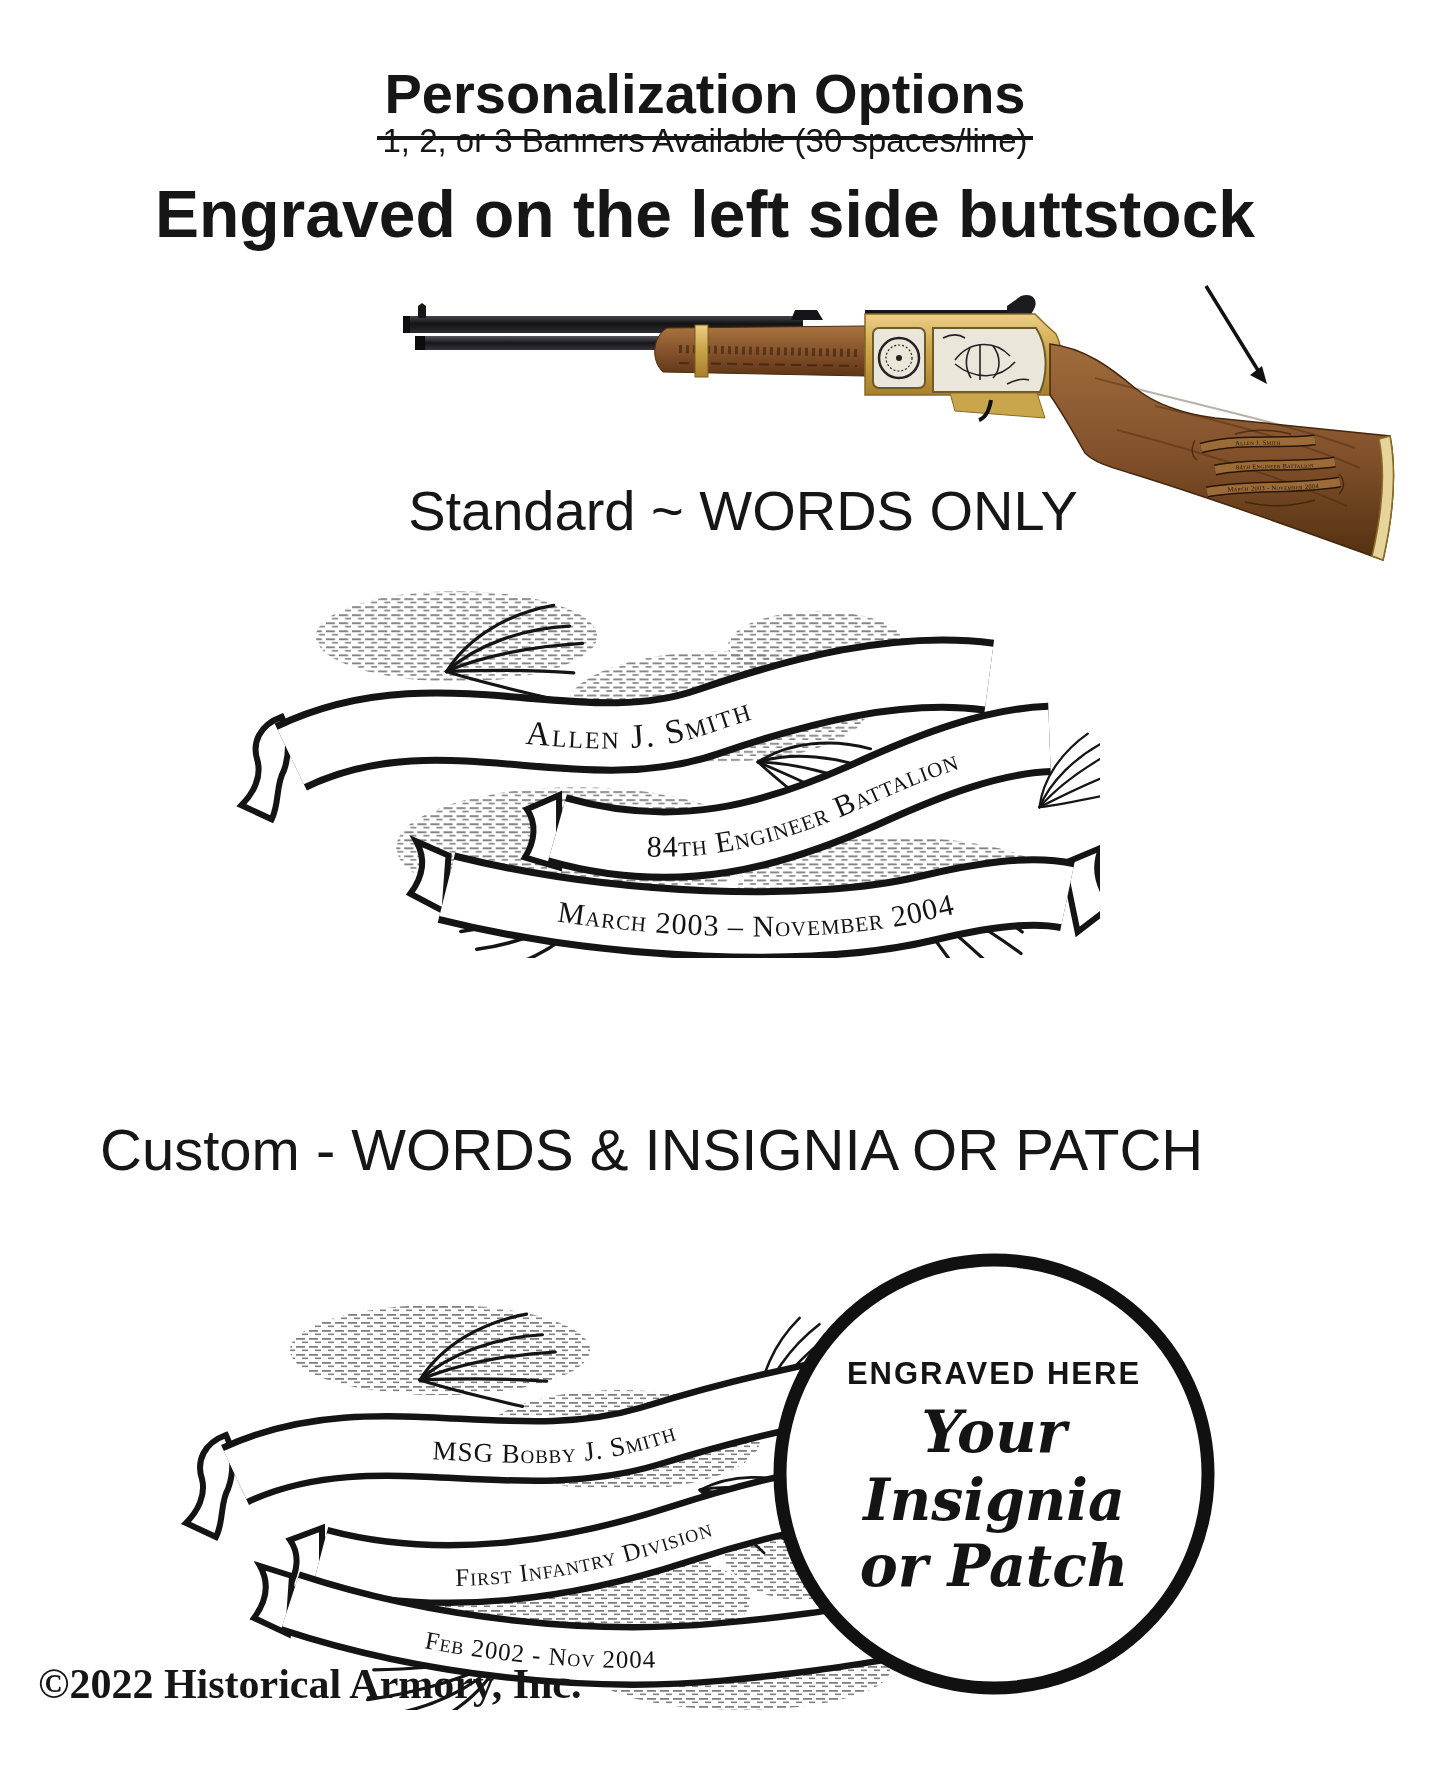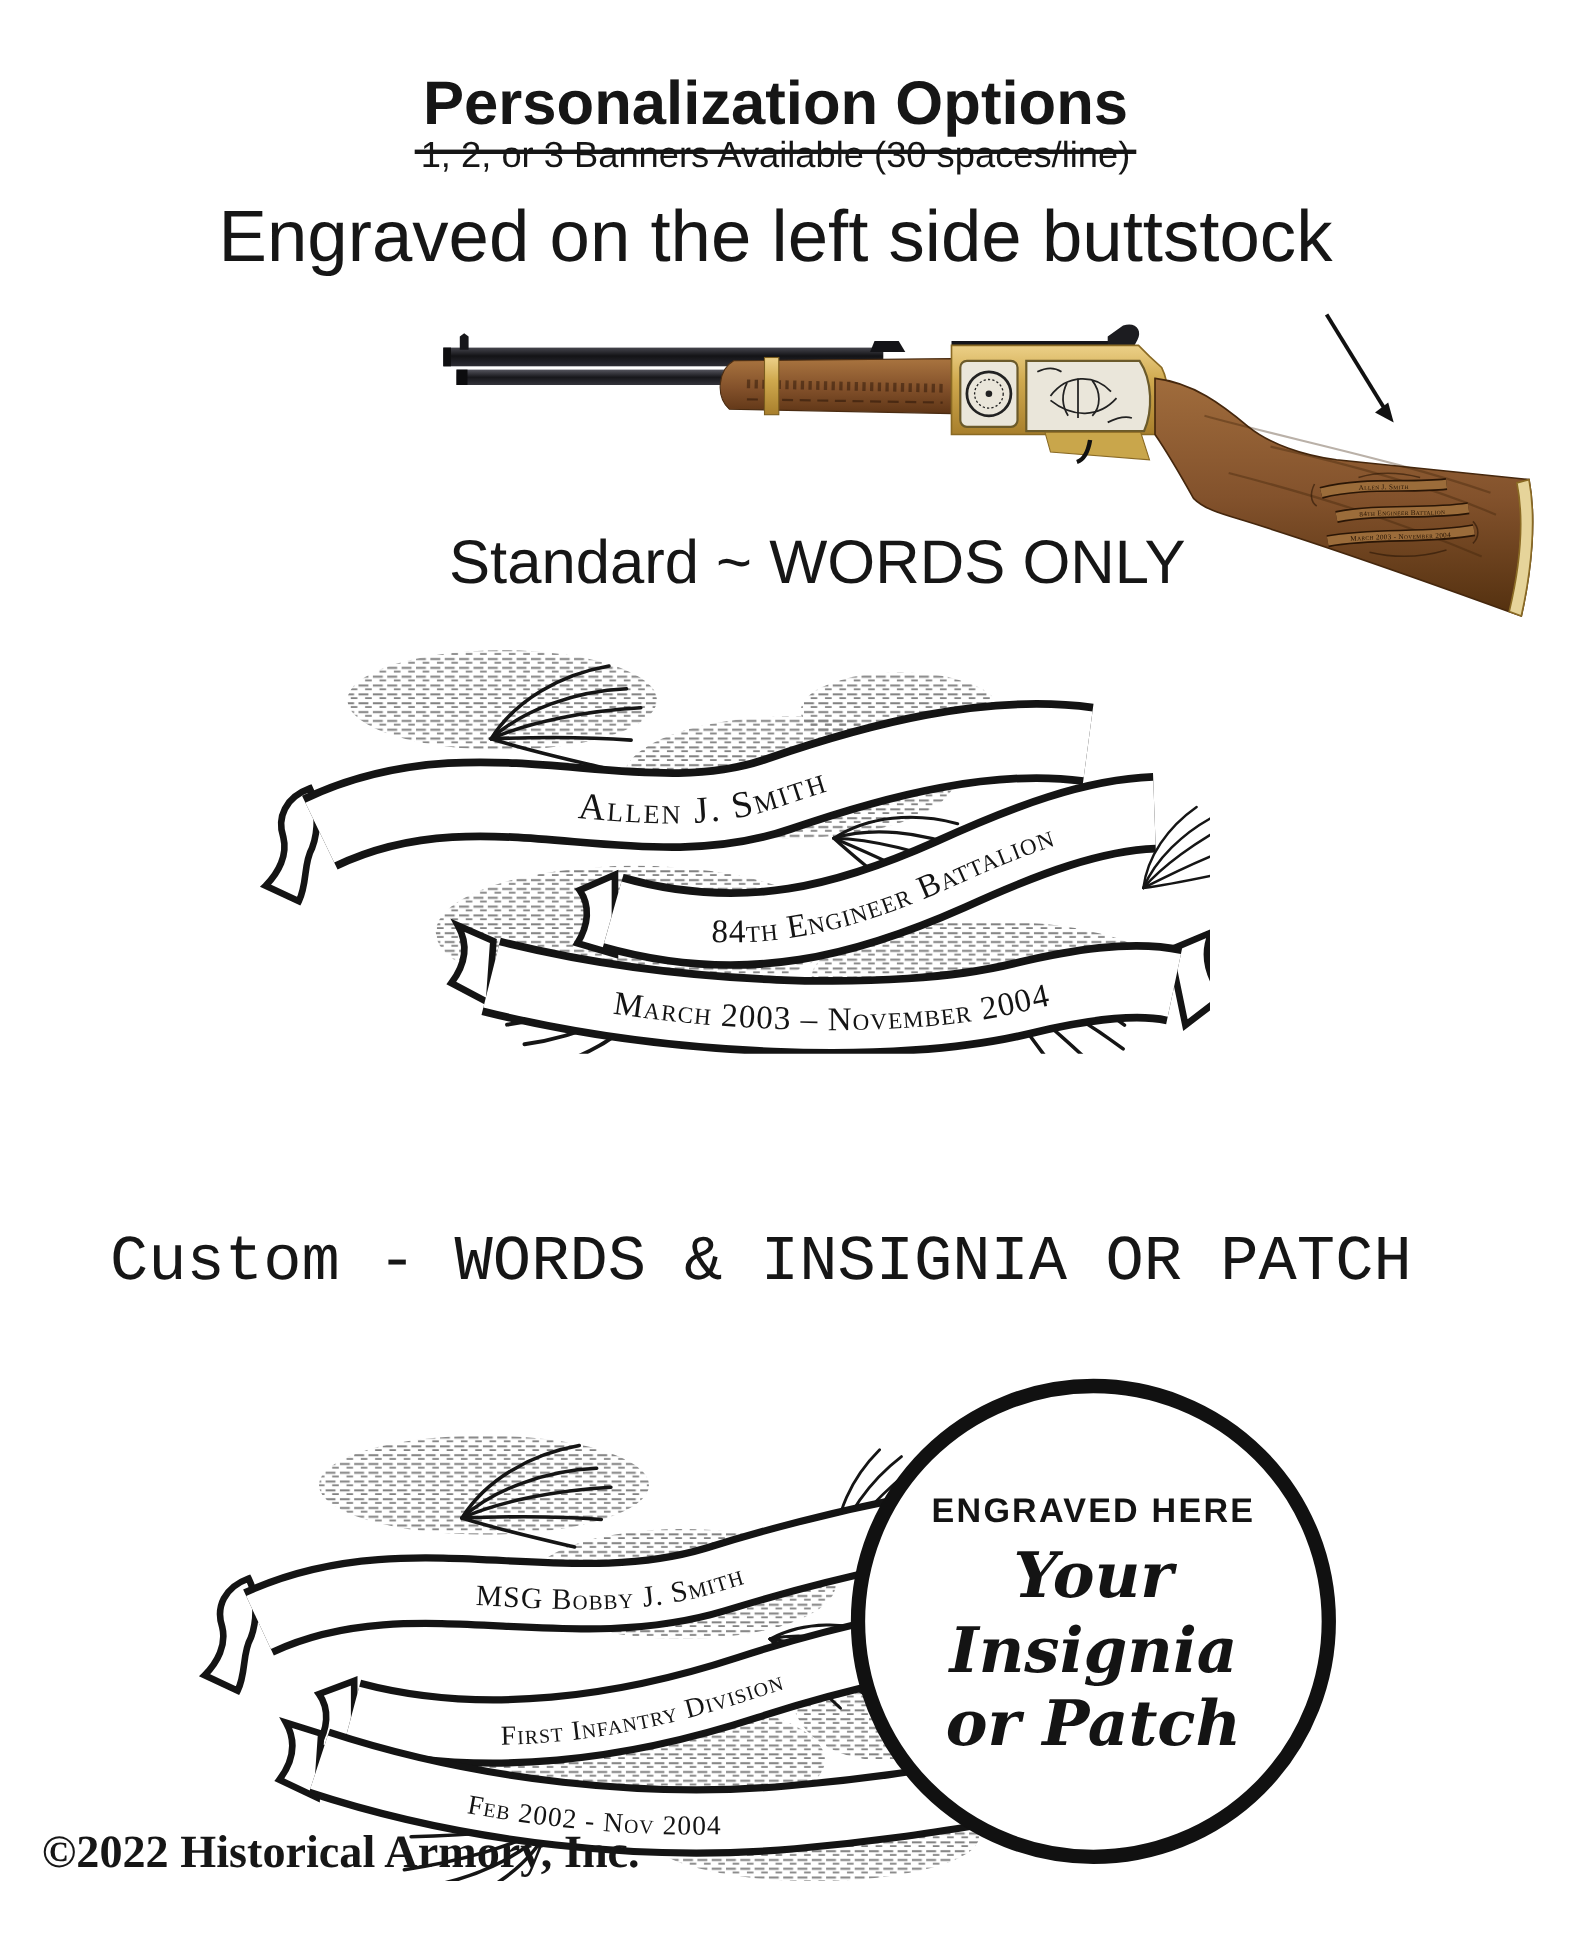--- a/index.html
+++ b/index.html
@@ -6,21 +6,21 @@
   body{
     width:1445px;height:1770px;position:relative;overflow:hidden;
     background:#ffffff;color:#161616;
     font-family:"Liberation Sans", sans-serif;
   }
   .abs{position:absolute;}
   .center-col{left:0;width:1410px;text-align:center;}
   .h-title{top:34px;font-size:56px;font-weight:600;}
   .h-title .underlined{display:inline-block;border-bottom:4px solid #161616;padding:0 8px 10px 8px;margin-top:27px;}
   .h-sub1{top:122px;font-size:33px;font-weight:400;}
-  .h-sub2{top:176px;font-size:66px;font-weight:400;}
+  .h-sub2{top:176px;font-size:66px;font-weight:700;}
   .h-standard{top:478px;font-size:56px;font-weight:400;padding-left:38px;}
   .h-custom{top:1116px;font-size:58px;font-weight:400;}
   .footer{left:38px;top:1660px;font-family:"Liberation Serif", serif;font-weight:bold;font-size:42px;}
 
   svg text{fill:#141414;}
   .ribbon-text{font-family:"Liberation Serif", serif;font-variant:small-caps;}
   .rt1{font-size:34px;letter-spacing:2px;}
   .rt2{font-size:30px;letter-spacing:1px;}
   .rt3{font-size:30px;letter-spacing:1px;}
   .ct1{font-size:27px;letter-spacing:1px;}
@@ -195,21 +195,21 @@
   <g>
     <path d="M250,330 C410,370 615,378 730,350 C780,338 830,330 868,338" stroke="#141414" stroke-width="72" fill="none"></path>
     <path d="M250,330 C410,370 615,378 730,350 C780,338 830,330 868,338" stroke="#ffffff" stroke-width="58" fill="none"></path>
   </g>
 
   <text class="ribbon-text rt1" text-anchor="middle"><textPath href="#s-t1" startOffset="50%">Allen J. Smith</textPath></text>
   <text class="ribbon-text rt2" text-anchor="middle"><textPath href="#s-t2" startOffset="50%">84th Engineer Battalion</textPath></text>
   <text class="ribbon-text rt3" text-anchor="middle"><textPath href="#s-t3" startOffset="50%">March 2003 – November 2004</textPath></text>
 </svg>
 
-<div class="abs center-col h-custom" style="text-align:left;padding-left:100px;width:1345px;font-family:Liberation Mono, monospace;">Custom - WORDS &amp; INSIGNIA OR PATCH</div>
+<div class="abs center-col h-custom" style="text-align:left;padding-left:100px;width:1345px;">Custom - WORDS &amp; INSIGNIA OR PATCH</div>
 
 <svg class="abs" style="left:140px;top:1240px;" width="1090" height="470" viewBox="0 0 1090 470" role="img">
   <defs>
     <pattern id="c-hatch" width="13" height="8" patternUnits="userSpaceOnUse">
       <rect x="0" y="2" width="9" height="1.8" fill="#191919"></rect>
       <rect x="6" y="5.5" width="6" height="1.6" fill="#191919"></rect>
     </pattern>
     <g id="c-frond" class="frond">
       <path d="M0,0 C30,-28 75,-40 120,-36"></path>
       <path d="M0,0 C35,-18 85,-22 130,-12"></path>

